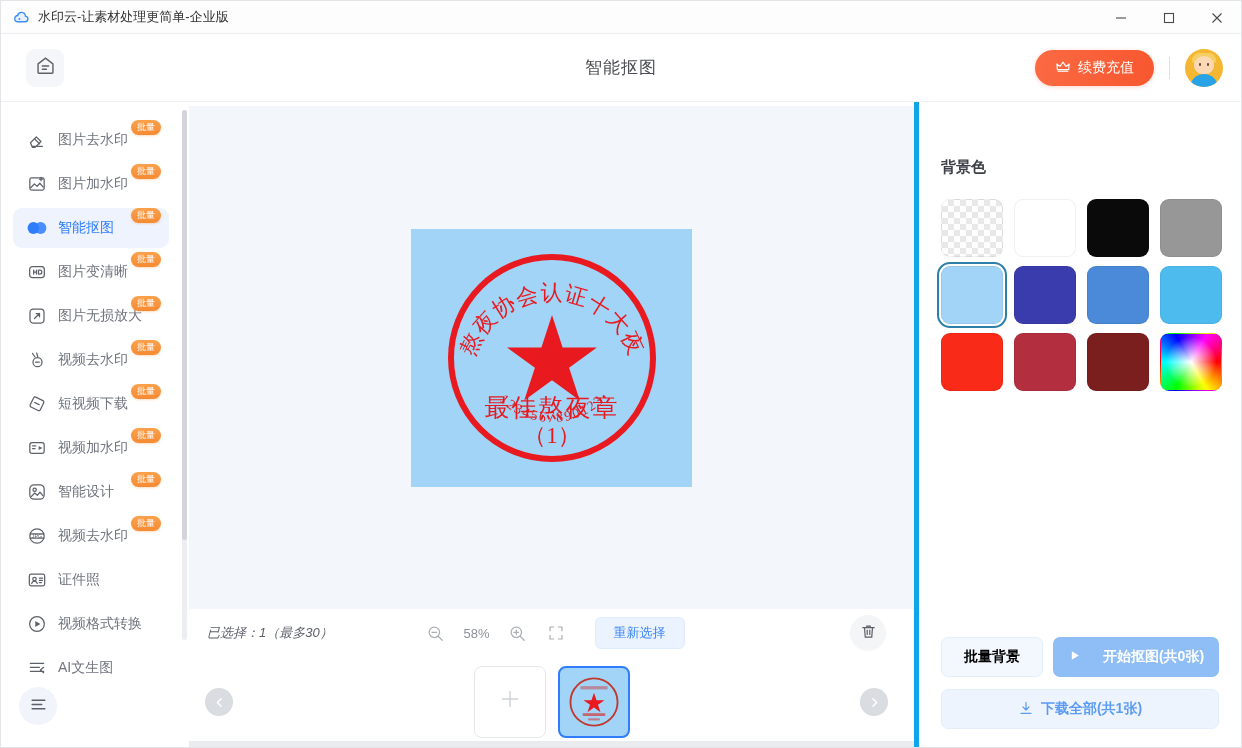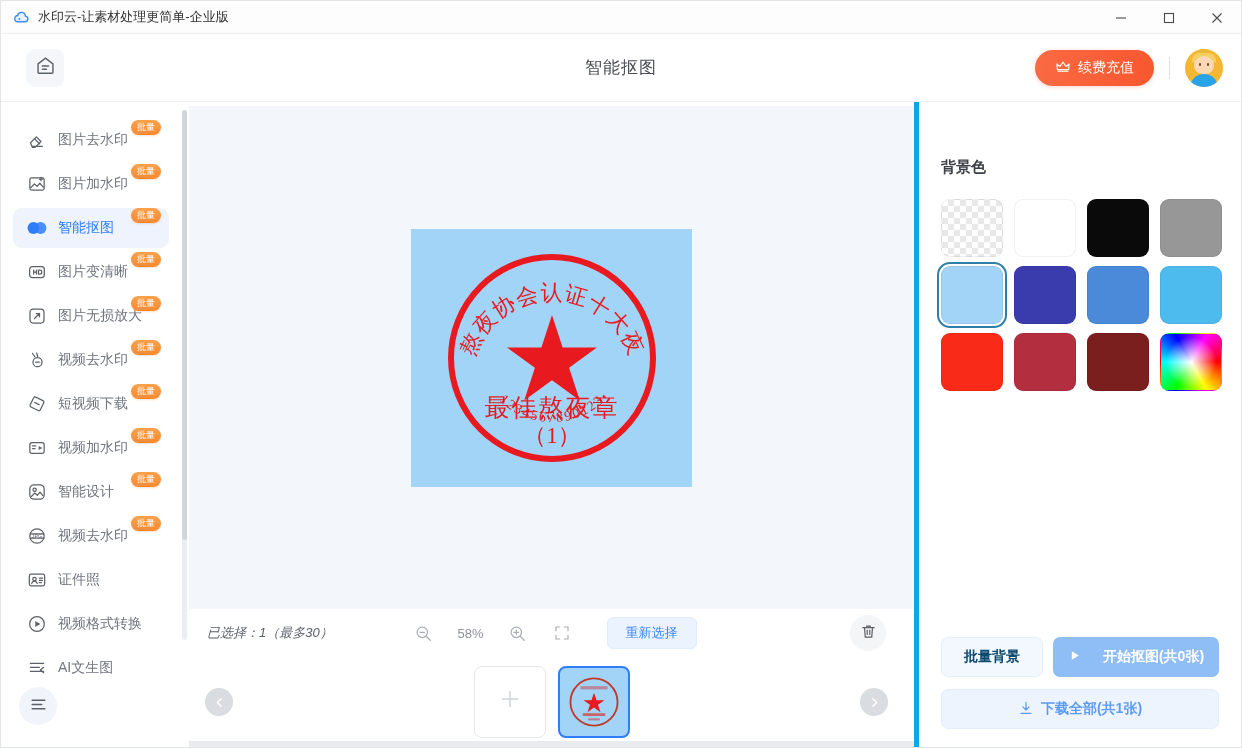--- a/index.html
+++ b/index.html
@@ -167,21 +167,21 @@
   .toolbar {
     height: 48px; min-height: 48px;
     display: flex; align-items: center;
     background: #fff;
     padding: 0 28px 0 18px;
     position: relative;
   }
   .sel-text { font-size: 13px; color: #5c6069; font-style: italic; }
   .zoom-group {
     position: absolute; left: 50%; transform: translateX(-50%);
-    display: flex; align-items: center; gap: 10px;
+    display: flex; align-items: center; gap: 4px;
   }
   .zbtn {
     width: 34px; height: 34px; display: flex; align-items: center;
     justify-content: center; color: #a9adb5; cursor: pointer; border-radius: 6px;
   }
   .zoom-val {
     font-size: 13px; color: #8d9199; min-width: 40px; text-align: center;
   }
   .reselect {
     margin-left: 18px; height: 32px; padding: 0 18px;
@@ -267,21 +267,21 @@
   }
   .sw.rainbow {
     background:
       radial-gradient(circle at 50% 50%, #fff 0%, rgba(255,255,255,0) 62%),
       conic-gradient(from 90deg, #ff0000, #ffff00, #00ff00, #00ffff, #0000ff, #ff00ff, #ff0000);
   }
   .rp-actions { margin-top: auto; margin-bottom: 18px; }
   .rp-row { display: flex; gap: 10px; }
   .btn-batch {
     width: 102px; height: 40px; border-radius: 7px;
-    background: #f3f7fe; color: #0c4a6e; font-size: 14px;
+    background: #f3f7fe; color: #000000; font-size: 14px;
     display: flex; align-items: center; justify-content: center;
     cursor: pointer; border: 1px solid #e6eefb;
   }
   .btn-start {
     flex: 1; height: 40px; border-radius: 7px;
     background: #8fbdf5; color: #fff; font-size: 14px;
     display: flex; align-items: center; justify-content: center; gap: 22px;
     cursor: pointer;
   }
   .btn-download {

